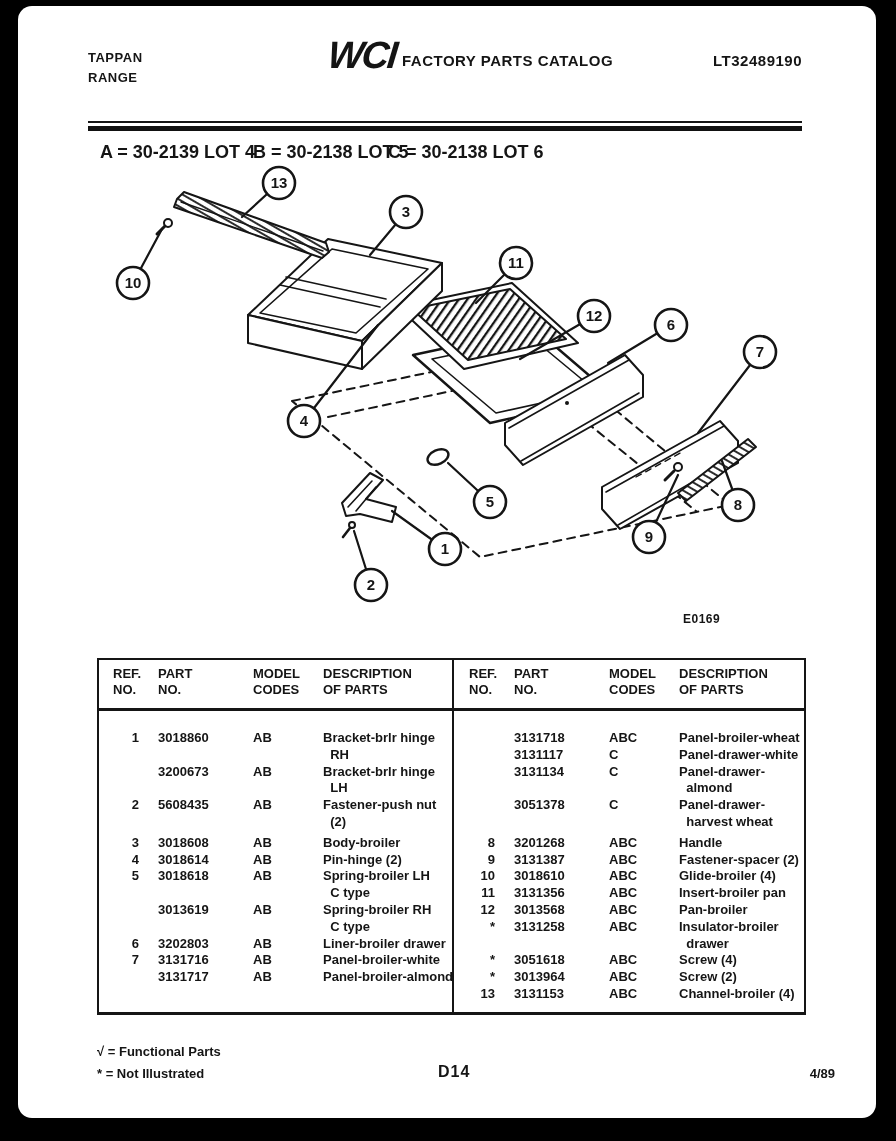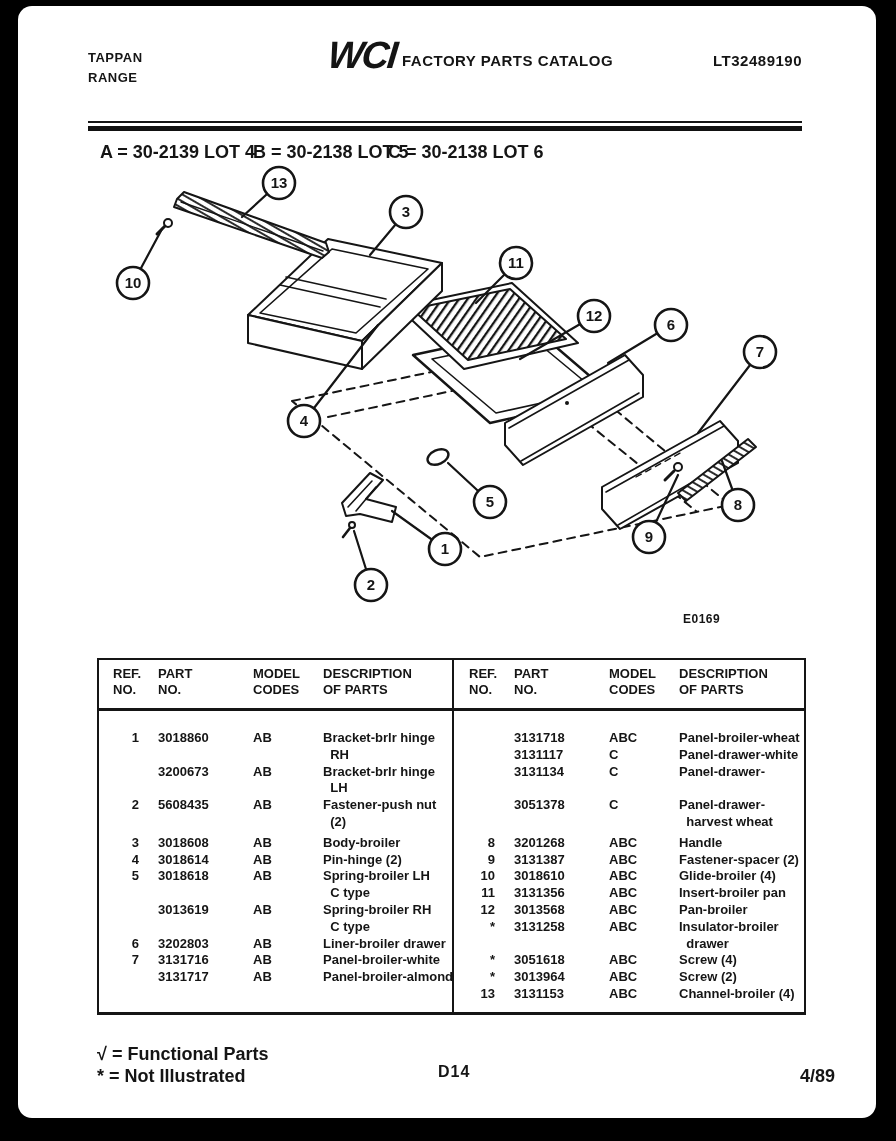--- a/index.html
+++ b/index.html
@@ -31,21 +31,21 @@
   .thead{position:absolute;left:0;top:8px;width:709px;height:40px;}
   .hcell{position:absolute;top:0;font-size:13px;font-weight:bold;line-height:16px;white-space:pre;}
   .rows{position:absolute;left:0;top:72px;width:709px;}
   .row{position:relative;height:16.8px;}
   .row.gap{margin-top:4px;}
   .cell{position:absolute;top:0;font-size:13px;font-weight:bold;line-height:16.8px;white-space:pre;}
   .col-ref{left:0;width:42px;text-align:right;}
   .col-part{left:61px;}
   .col-codes{left:156px;}
   .col-desc{left:226px;}
-  .footer-text{font-size:18px;}
+  .footer-text{font-size:13px;}
   .legend1{left:97px;top:1044px;}
   .legend2{left:97px;top:1066px;}
   .pageid{left:438px;top:1063px;font-size:16px;letter-spacing:1px;}
   .date{left:740px;top:1066px;width:95px;text-align:right;}
 </style>
 </head>
 <body>
 
 <div class="page">
   <div class="canvas">
@@ -290,20 +290,26 @@
               <div class="cell col-desc">Panel-drawer-</div>
             </div>
           </div>
           <div class="row">
             <div class="group g-left">
               <div class="cell col-ref"></div>
               <div class="cell col-part"></div>
               <div class="cell col-codes"></div>
               <div class="cell col-desc">  LH</div>
             </div>
+            <div class="group g-right">
+              <div class="cell col-ref"></div>
+              <div class="cell col-part"></div>
+              <div class="cell col-codes"></div>
+              <div class="cell col-desc">  almond</div>
+            </div>
           </div>
           <div class="row">
             <div class="group g-left">
               <div class="cell col-ref">2</div>
               <div class="cell col-part">5608435</div>
               <div class="cell col-codes">AB</div>
               <div class="cell col-desc">Fastener-push nut</div>
             </div>
             <div class="group g-right">
               <div class="cell col-ref"></div>

